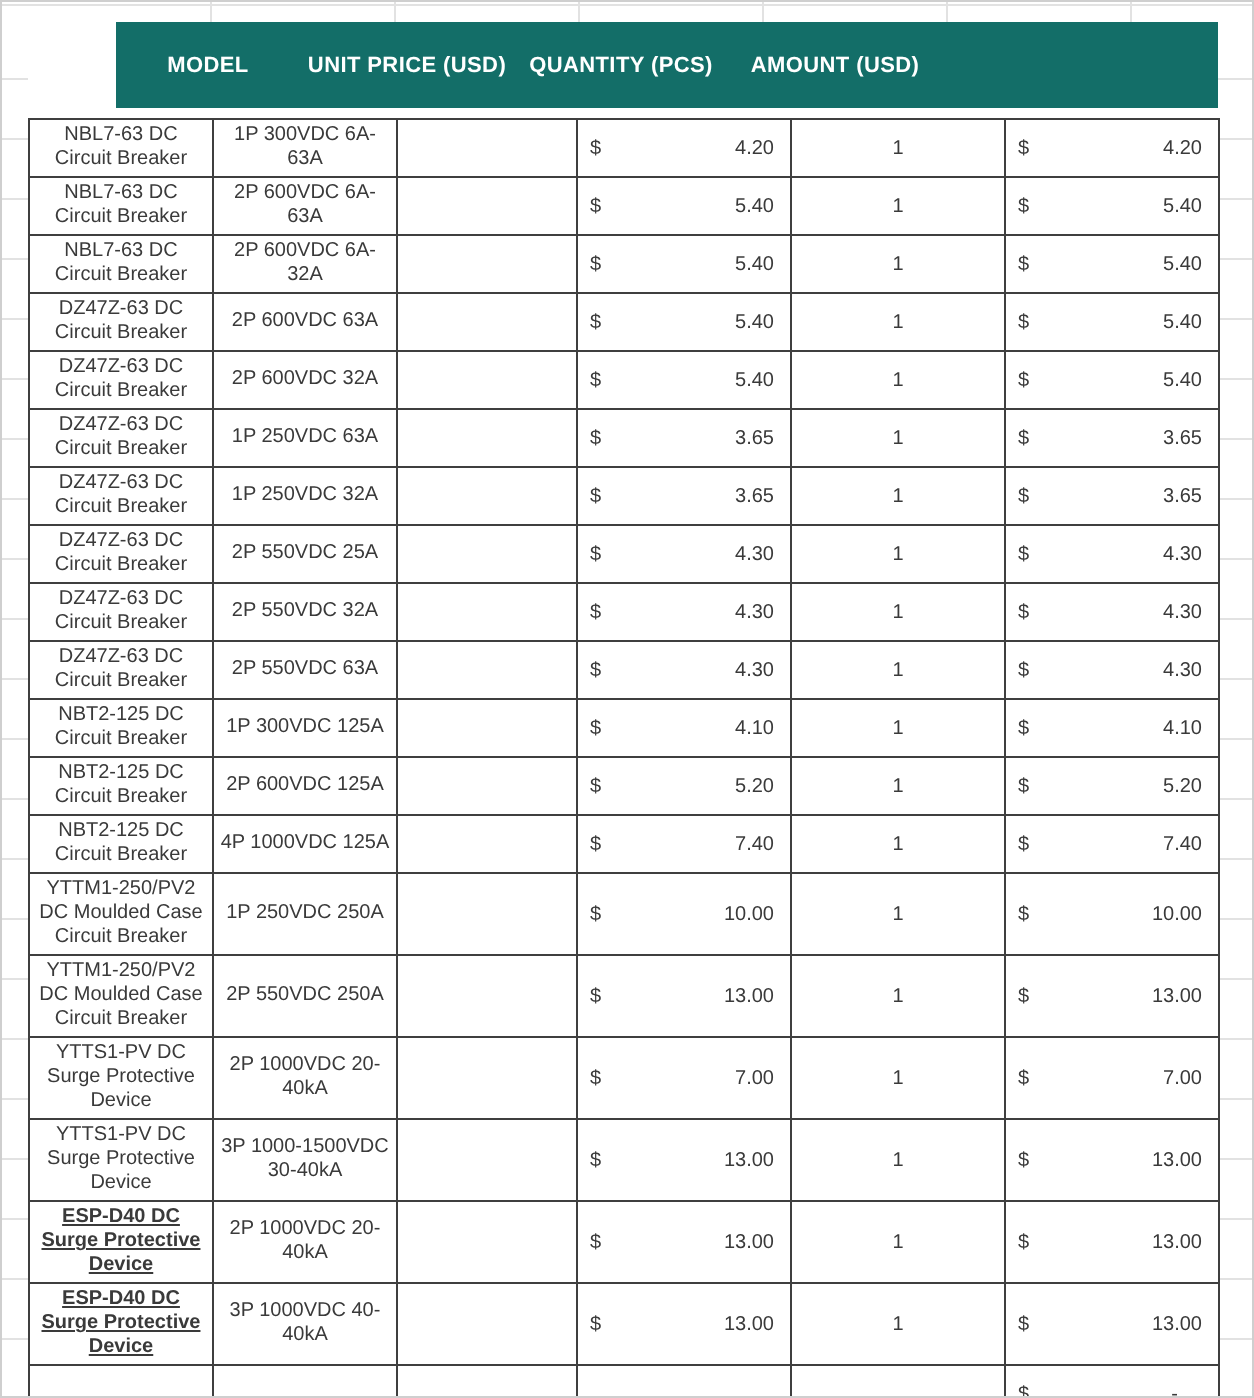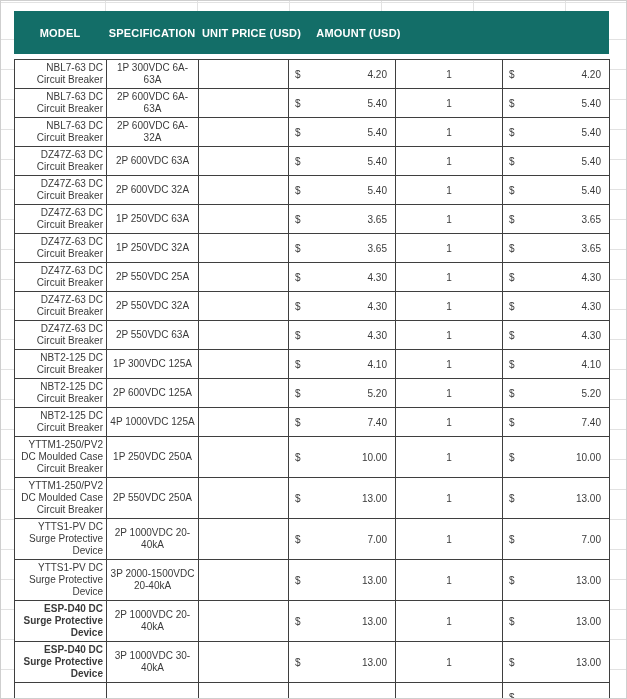--- a/index.html
+++ b/index.html
@@ -29,60 +29,61 @@
     background-position:13px 0, 0 9px;
   }
   .price-table{
     position:absolute;left:13px;top:10px;width:595px;
     background:#fff;
   }
   .thead{
     display:flex;
     height:43px;
     background:var(--header-bg);
+    margin-left:44px;
   }
   .th{
     display:flex;align-items:center;justify-content:center;
     color:var(--header-text);
     font-weight:bold;font-size:11px;letter-spacing:.2px;
     text-align:center;
   }
   .w-model{width:92px;} .w-spec{width:92px;} .w-pic{width:90px;}
   .w-price{width:107px;} .w-qty{width:107px;} .w-amt{width:107px;}
   table.body{
     border-collapse:collapse;table-layout:fixed;
     width:595px;margin-top:5px;
   }
   td{
     border:1px solid var(--border);
     height:29px;
     vertical-align:middle;
     color:var(--cell-text);
     background:#fff;
   }
-  td.model{font-size:10px;text-align:right;line-height:12px;padding:2px 3px;}
+  td.model{font-size:10px;text-align:center;line-height:12px;padding:2px 3px;}
   td.spec{font-size:10px;text-align:center;line-height:12px;padding:2px 3px;}
   td.pic{}
   td.money{font-size:10px;}
   .mw{display:flex;justify-content:space-between;align-items:center;padding:0 8px 0 6px;}
   td.qty{font-size:10px;text-align:center;}
-  .bold-row td.model{font-weight:bold;}
+  .bold-row td.model{font-weight:bold;text-decoration:underline;}
   .empty-row .val{padding-right:12px;}
 </style>
 </head>
 <body>
 
 <div class="sheet">
   <div class="grid-bg"></div>
 
   <div class="price-table">
     <div class="thead">
       <div class="th w-model">MODEL</div>
-      <div class="th w-spec">SPECIFICATION</div>
       <div class="th w-price">UNIT PRICE (USD)</div>
+      <div class="th w-qty">QUANTITY (PCS)</div>
       <div class="th w-amt">AMOUNT (USD)</div>
     </div>
 
     <table class="body">
       <colgroup>
         <col style="width:92px">
           <col style="width:92px">
           <col style="width:90px">
         <col style="width:107px">
           <col style="width:107px">
@@ -471,21 +472,21 @@
         <span class="sym">$</span>
         <span class="val">7.00</span>
       </div>
     </td>
   </tr>
           <tr>
     <td class="model">
       <span class="model-text">YTTS1-PV DC Surge Protective Device</span>
     </td>
     <td class="spec">
-      <span>3P 2000-1500VDC 20-40kA</span>
+      <span>3P 1000-1500VDC 30-40kA</span>
     </td>
     <td class="pic"></td>
     <td class="money">
       <div class="mw">
         <span class="sym">$</span>
         <span class="val">13.00</span>
       </div>
     </td>
     <td class="qty">
       <span>1</span>
@@ -519,21 +520,21 @@
         <span class="sym">$</span>
         <span class="val">13.00</span>
       </div>
     </td>
   </tr>
           <tr class="bold-row">
     <td class="model">
       <span class="model-text">ESP-D40 DC Surge Protective Device</span>
     </td>
     <td class="spec">
-      <span>3P 1000VDC 30-40kA</span>
+      <span>3P 1000VDC 40-40kA</span>
     </td>
     <td class="pic"></td>
     <td class="money">
       <div class="mw">
         <span class="sym">$</span>
         <span class="val">13.00</span>
       </div>
     </td>
     <td class="qty">
       <span>1</span>

